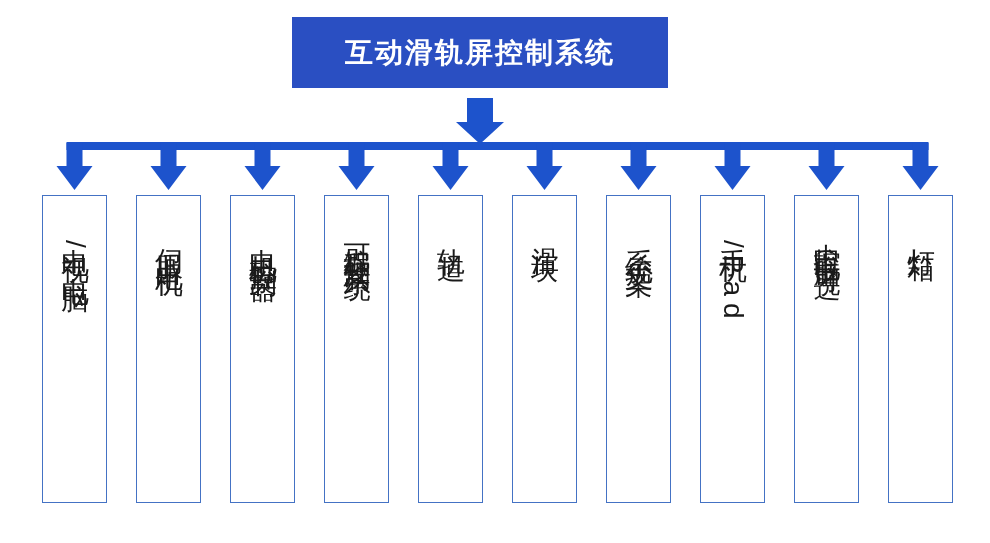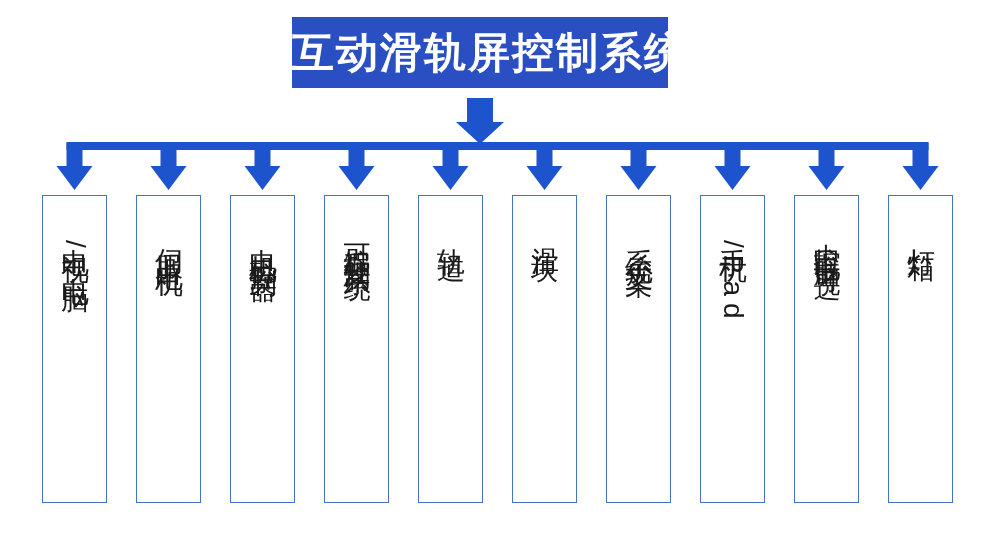--- a/index.html
+++ b/index.html
@@ -18,21 +18,21 @@
     width:990px;height:543px;
     background:var(--bg);
     overflow:hidden;
   }
   .title-box{
     position:absolute;
     left:292px;top:17px;
     width:376px;height:71px;
     background:var(--title-bg);
     color:var(--title-text);
-    font-size:42px;
+    font-size:28px;
     font-weight:700;
     letter-spacing:2px;
     line-height:71px;
     text-align:center;
     white-space:nowrap;
   }
   svg.connectors{
     position:absolute;left:0;top:0;
     width:990px;height:543px;
     pointer-events:none;

